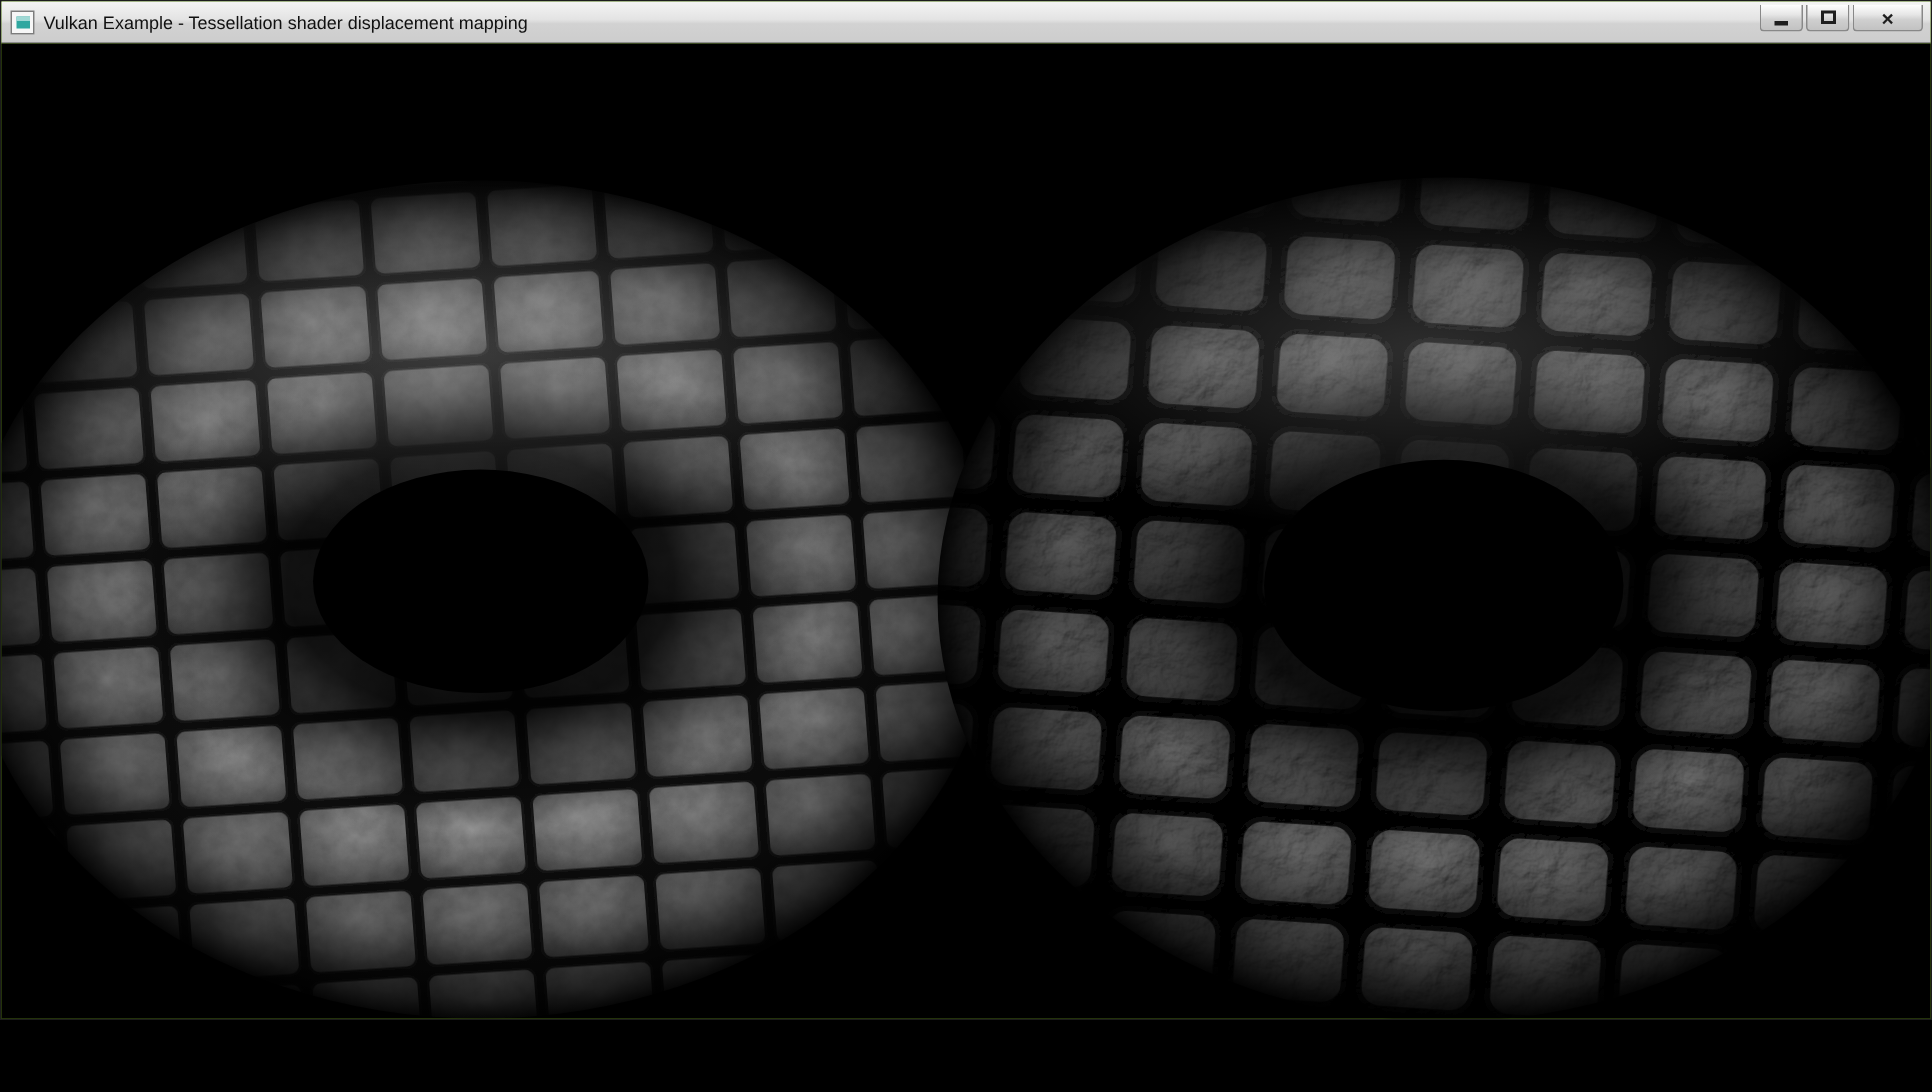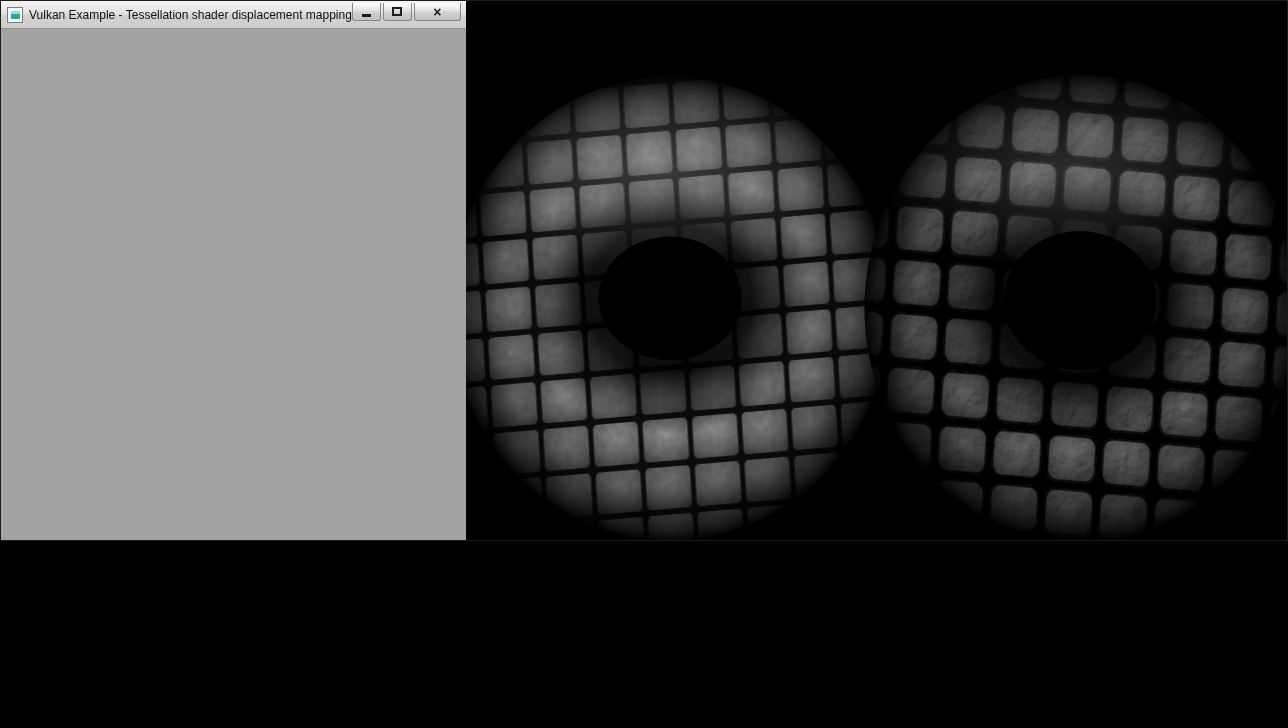--- a/index.html
+++ b/index.html
@@ -1,23 +1,23 @@
 <!DOCTYPE html>
 <html><head>
 <meta charset="utf-8">
 <style>
   * { box-sizing: border-box; margin: 0; padding: 0; }
   html, body { width: 1288px; height: 728px; background: #000; overflow: hidden; }
   body { font-family: "Liberation Sans", sans-serif; }
 
   .window {
-    width: 1288px; height: 541px;
+    width: 1288px; height: 680px;
     border: 1px solid #1c1c1c;
-    display: flex; flex-direction: row;
-    background: #a3a3a3;
+    display: flex; flex-direction: column;
+    background: #84cc16;
   }
 
   
   .titlebar {
     height: 28px; flex: 0 0 28px;
     background: linear-gradient(#f4f4f4, #e3e3e3 45%, #d2d2d2 55%, #cdcdcd);
     border-bottom: 1px solid #8f8f8f;
     display: flex; align-items: center;
     padding: 0 5px 0 6px;
     user-select: none;

